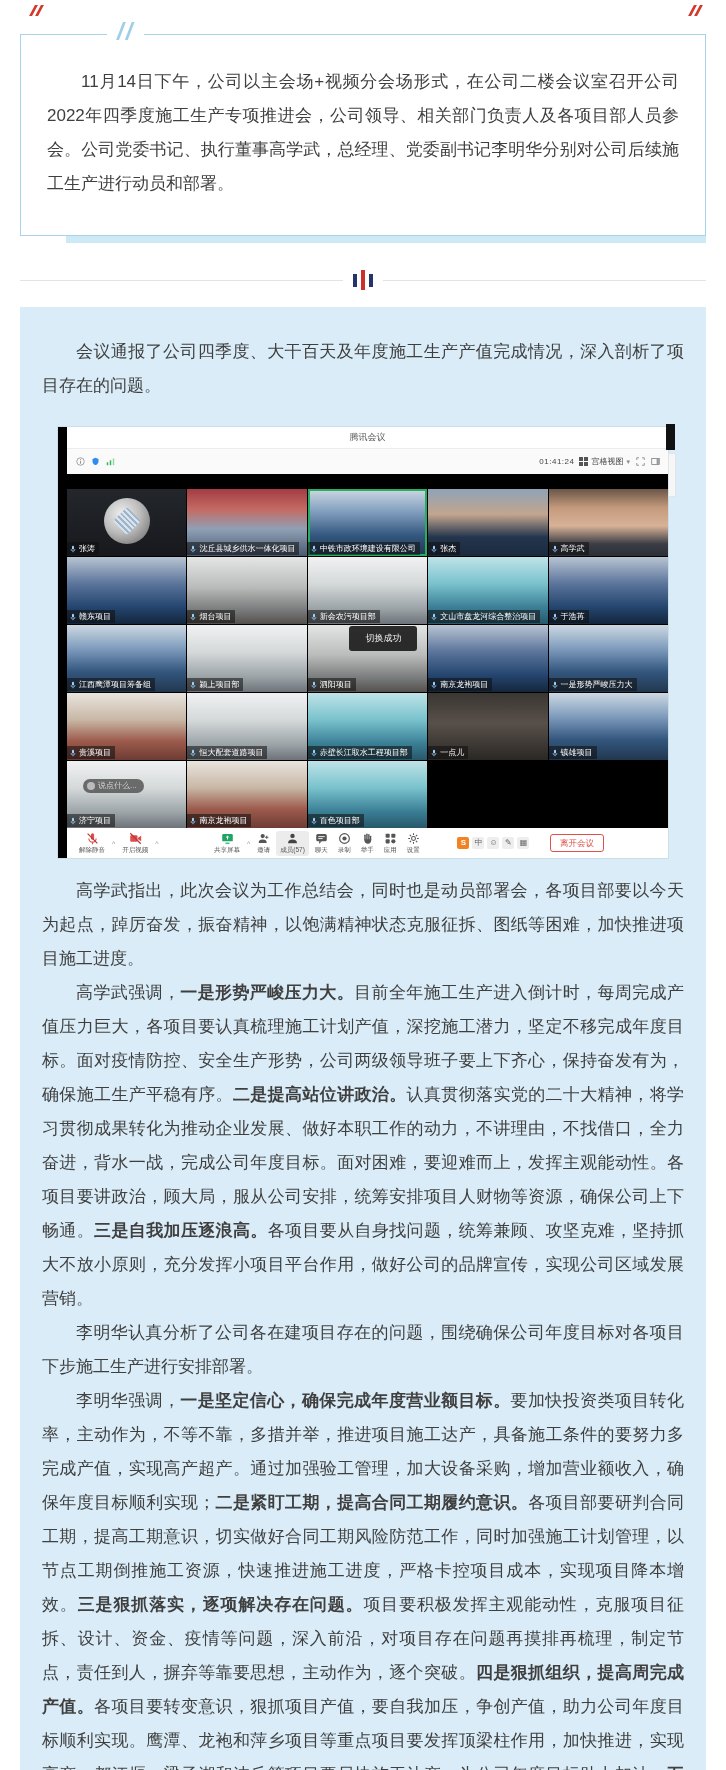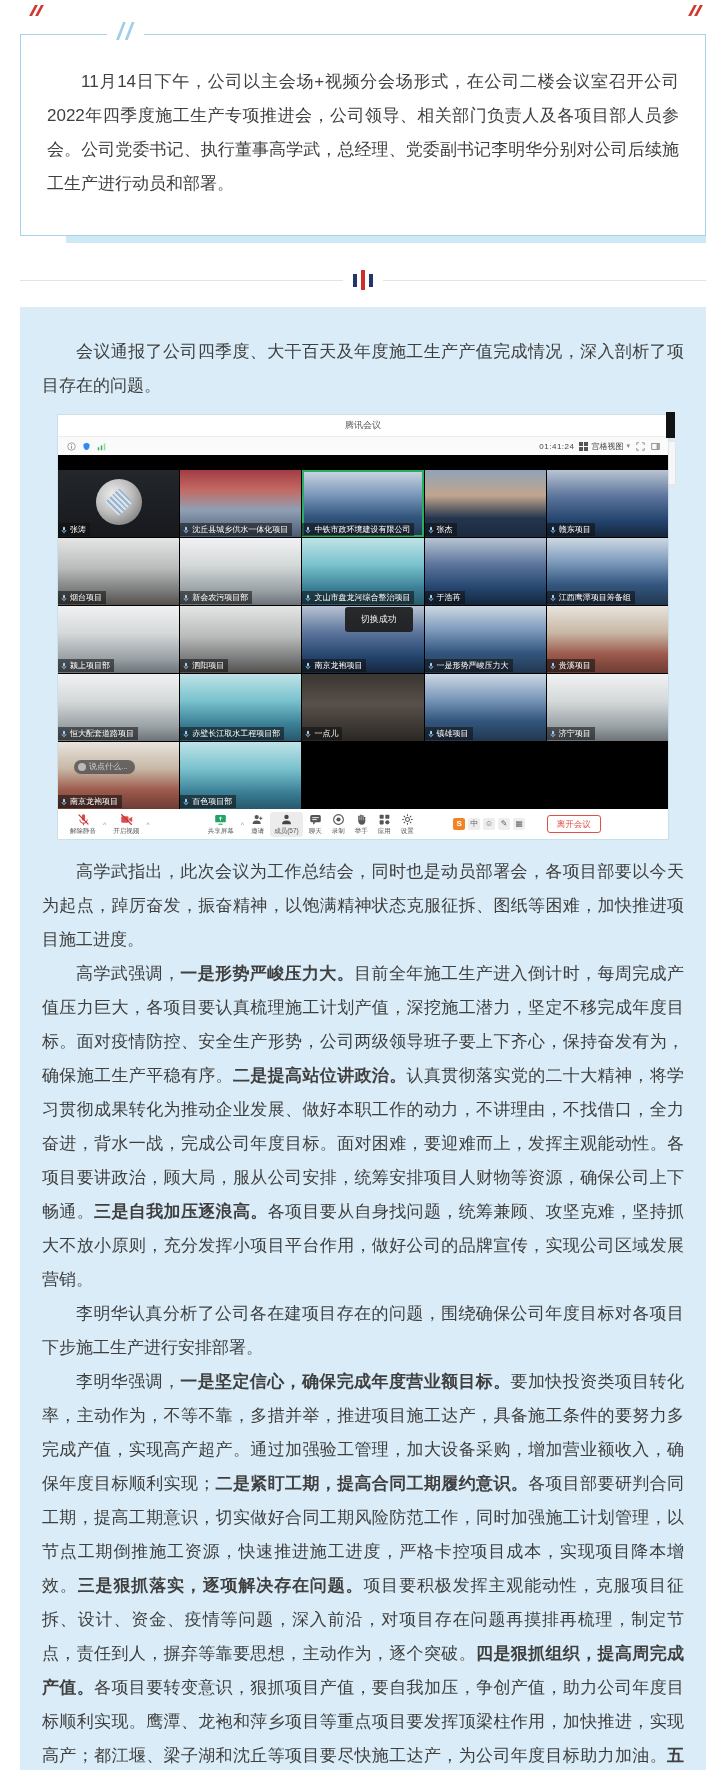--- a/index.html
+++ b/index.html
@@ -53,26 +53,27 @@
 
   
   .article-section {
     margin: 0 20px 14px 20px;
     background: #d9ecf7;
     padding: 28px 22px 34px 22px;
   }
 
   
   .meeting-window {
-    width: 610px; margin: 12px auto 16px auto;
+    width: 610px; margin: 24px auto 16px auto;
     background: #000; position: relative;
     box-shadow: 0 0 0 1px rgba(0,0,0,0.06);
+    padding-left: 9px;
   }
   .mw-titlebar { height: 21px; background: #fff; text-align: center; font-size: 9px; color: #555; line-height: 21px; }
-  .mw-toolbar { height: 19px; background: #fafafa; border-top: 1px solid #ececec; display: flex; align-items: center; padding: 0 8px; gap: 5px; font-size: 8px; color: #666; }
+  .mw-toolbar { height: 26px; background: #fafafa; border-top: 1px solid #ececec; display: flex; align-items: center; padding: 0 8px; gap: 5px; font-size: 8px; color: #666; }
   .mw-toolbar .spacer { flex: 1; }
   .mw-toolbar .mini { width: 10px; height: 10px; display: inline-flex; align-items: center; justify-content: center; }
   .timer { color: #444; letter-spacing: 0.5px; }
   .view-ctrl { display: inline-flex; align-items: center; gap: 3px; color: #444; }
   .gridglyph { display: inline-grid; grid-template-columns: 4px 4px; gap: 1px; }
   .gridglyph i { width: 4px; height: 4px; background: #555; display: block; }
   .caret-down { color: #888; font-size: 7px; }
   .corner-sliver { position: absolute; top: -3px; right: -7px; width: 9px; height: 26px; background: #121212; }
   .side-strip { position: absolute; top: 26px; right: -8px; width: 8px; height: 44px; background: #f4f6f8; border: 1px solid #e4e4e4; }
 
@@ -277,20 +278,31 @@
             <div class="tile-label">
               <span class="lbl-mic">
                 <svg viewBox="0 0 16 16">
                   <rect x="6" y="1.5" width="4" height="7.5" rx="2" fill="#9fd4ff"></rect>
                   <path d="M4 8a4 4 0 0 0 8 0M8 12v2.5" stroke="#9fd4ff" fill="none" stroke-width="1.4"></path>
                 </svg>
               </span>
               <span>张杰</span>
             </div>
           </div>
+          <div class="tile v-face">
+            <div class="tile-label">
+              <span class="lbl-mic">
+                <svg viewBox="0 0 16 16">
+                  <rect x="6" y="1.5" width="4" height="7.5" rx="2" fill="#9fd4ff"></rect>
+                  <path d="M4 8a4 4 0 0 0 8 0M8 12v2.5" stroke="#9fd4ff" fill="none" stroke-width="1.4"></path>
+                </svg>
+              </span>
+              <span>高学武</span>
+            </div>
+          </div>
           <div class="tile v-room-navy">
             <div class="tile-label">
               <span class="lbl-mic">
                 <svg viewBox="0 0 16 16">
                   <rect x="6" y="1.5" width="4" height="7.5" rx="2" fill="#9fd4ff"></rect>
                   <path d="M4 8a4 4 0 0 0 8 0M8 12v2.5" stroke="#9fd4ff" fill="none" stroke-width="1.4"></path>
                 </svg>
               </span>
               <span>赣东项目</span>
             </div>

